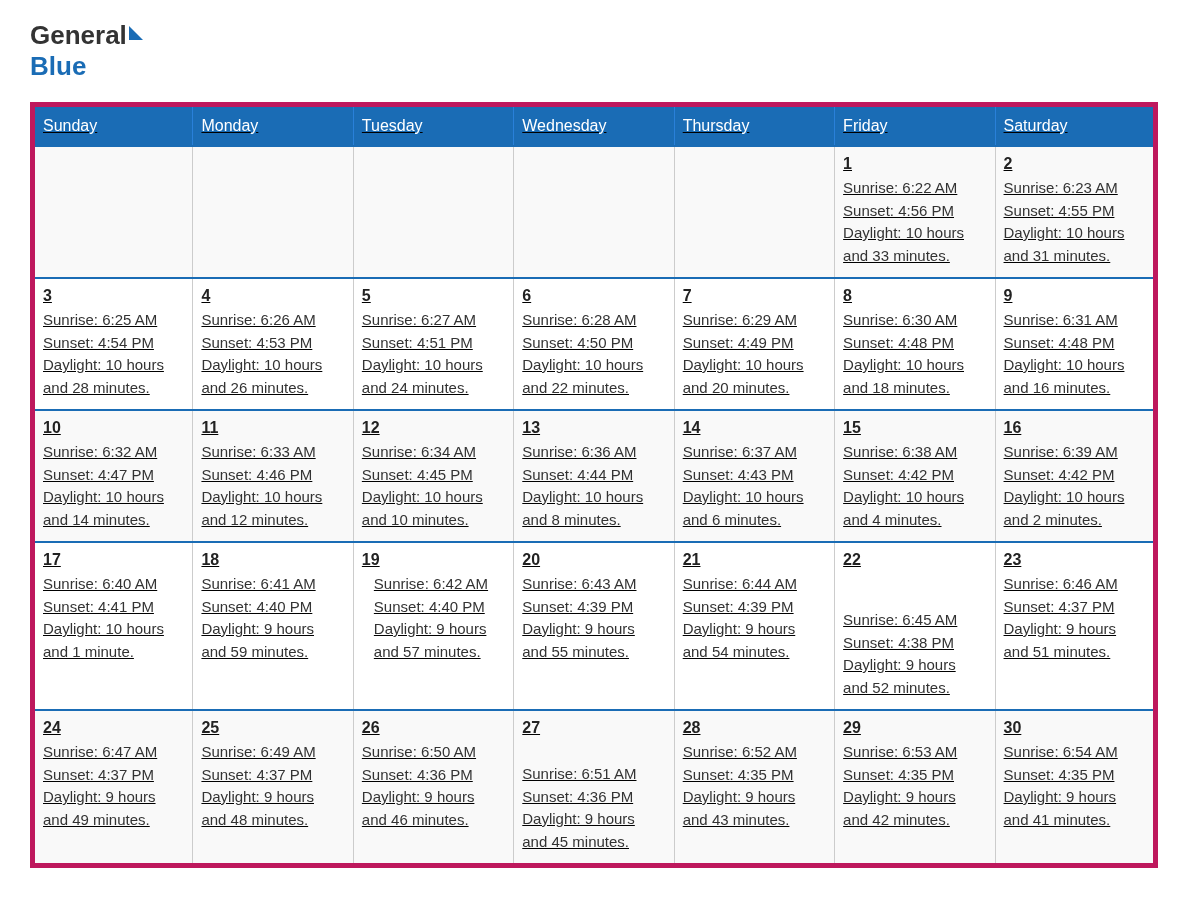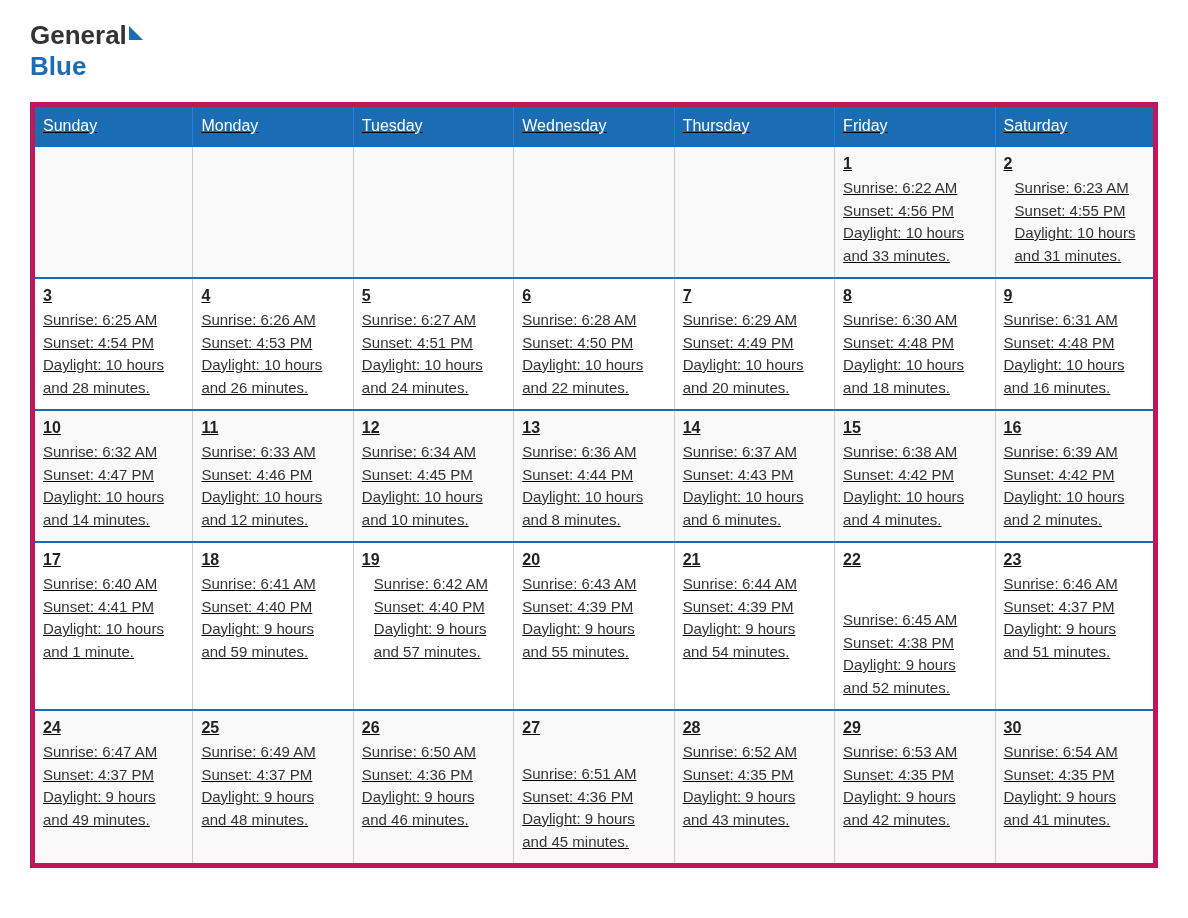--- a/index.html
+++ b/index.html
@@ -149,21 +149,21 @@
         <td class="empty-cell"></td>
         <td>
           <div class="day-number">1</div>
           <div class="day-info" style="white-space: pre-line;">Sunrise: 6:22 AM
 Sunset: 4:56 PM
 Daylight: 10 hours
 and 33 minutes.</div>
         </td>
         <td>
           <div class="day-number">2</div>
-          <div class="day-info" style="white-space: pre-line; margin-left: 11px;">Sunrise: 6:23 AM
+          <div class="day-info" style="white-space: pre-line;">Sunrise: 6:23 AM
 Sunset: 4:55 PM
 Daylight: 10 hours
 and 31 minutes.</div>
         </td>
       </tr>
       <tr>
         <td>
           <div class="day-number">3</div>
           <div class="day-info" style="white-space: pre-line;">Sunrise: 6:25 AM
 Sunset: 4:54 PM

